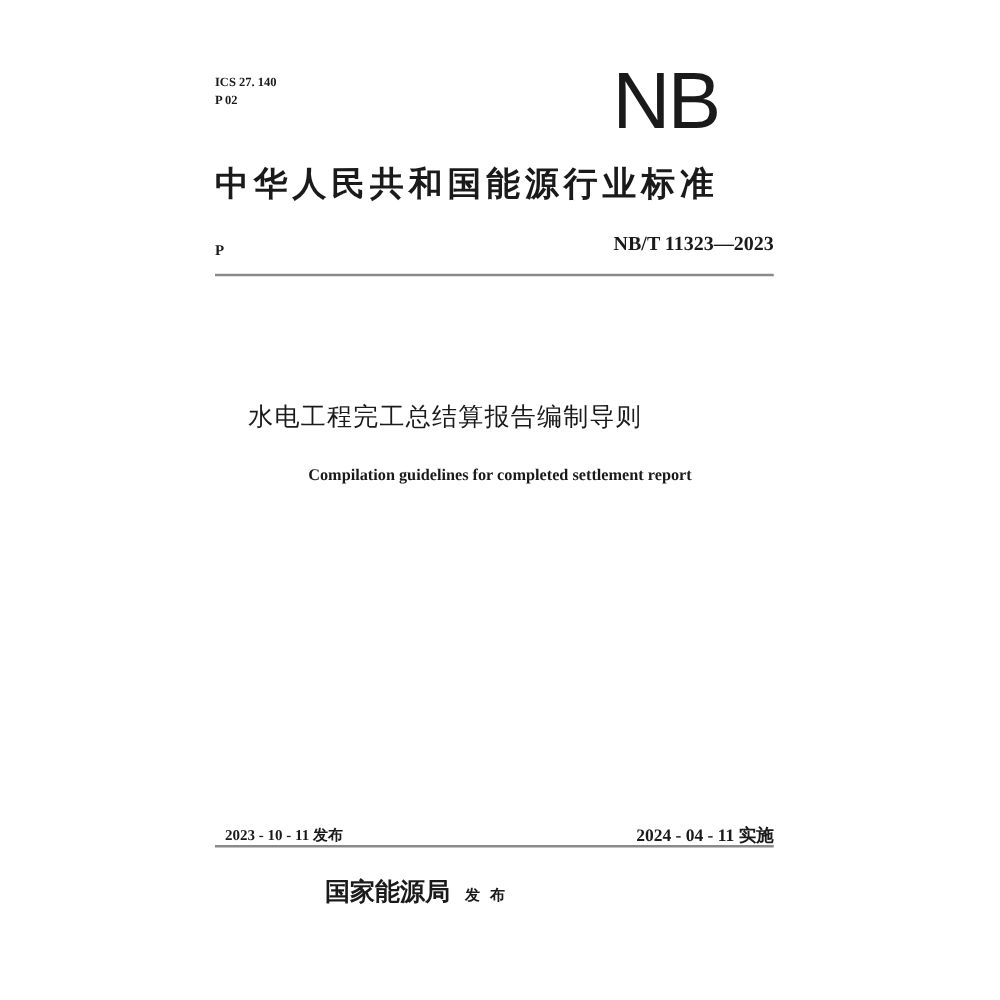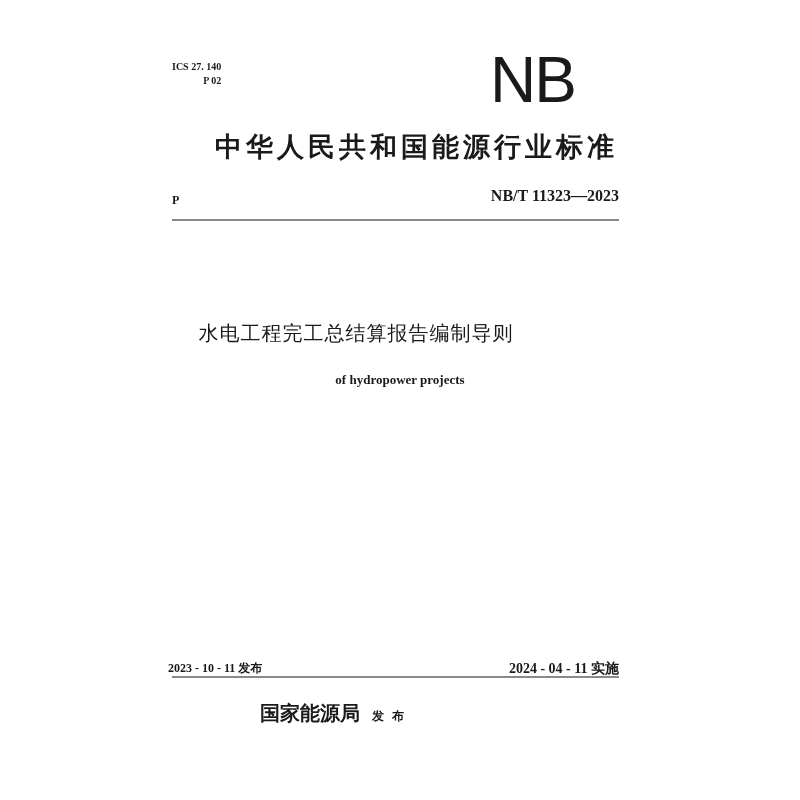--- a/index.html
+++ b/index.html
@@ -1,26 +1,26 @@
 <!DOCTYPE html>
 <html><head>
 <meta charset="utf-8">
 <style>
   html, body { margin:0; padding:0; }
   body { width:800px; height:800px; background:#fff; position:relative; overflow:hidden; font-family:"Liberation Serif", serif; color:#1a1a1a; }
-  .abs { position:absolute;text-align:right; }
+  .abs { position:absolute; }
   .ics { left:172px; top:60px; font-size:10px; font-weight:bold; line-height:14px; }
   .nb-logo { left:490px; top:48px; font-family:"Liberation Sans", sans-serif; font-size:64px; font-weight:normal; letter-spacing:-2px; line-height:64px; }
   .std-title { left:172px; top:130px; width:446px; font-family:Liberation Sans, sans-serif; font-size:27px; font-weight:bold; letter-spacing:4px; line-height:34px; white-space:nowrap; }
   .code-left { left:172px; top:193px; font-size:12px; font-weight:bold; }
   .code-right { right:181px; top:187px; font-size:16px; font-weight:bold; }
   .rule { left:172px; width:447px; height:2px; background:#8a8a8a; }
   .cn-title { left:0; width:712px; top:320px; text-align:center; font-family:"DejaVu Sans", sans-serif; font-size:20px; letter-spacing:1px; }
   .en-title { left:0; width:800px; top:370px; text-align:center; font-size:13px; font-weight:bold; line-height:19px; }
-  .date-left { left:168px; top:660px; font-size:12px; font-weight:bold; }
+  .date-left { left:180px; top:660px; font-size:12px; font-weight:bold; }
   .date-right { right:181px; top:660px; font-size:14px; font-weight:bold; }
   .publisher { left:0; width:672px; top:700px; text-align:center; }
   .publisher .org { font-family:"DejaVu Serif", serif; font-size:20px; font-weight:bold; }
   .publisher .act { font-family:"DejaVu Serif", serif; font-size:12px; font-weight:bold; margin-left:12px; letter-spacing:8px; }
 </style>
 </head>
 <body>
 
 <div class="abs ics">
   <div>ICS 27. 140</div>
@@ -32,21 +32,21 @@
 <div class="abs std-title">中华人民共和国能源行业标准</div>
 
 <div class="abs code-left">P</div>
 <div class="abs code-right">NB/T 11323—2023</div>
 
 <div class="abs rule" style="top:219px;"></div>
 
 <div class="abs cn-title">水电工程完工总结算报告编制导则</div>
 
 <div class="abs en-title">
-  <div>of hydropower projects</div>
+  <div>Compilation guidelines for completed settlement report</div>
 </div>
 
 <div class="abs date-left">2023 - 10 - 11 发布</div>
 <div class="abs date-right">2024 - 04 - 11 实施</div>
 
 <div class="abs rule" style="top:676px;"></div>
 
 <div class="abs publisher">
   <span class="org">国家能源局</span><span class="act">发布</span>
 </div>

